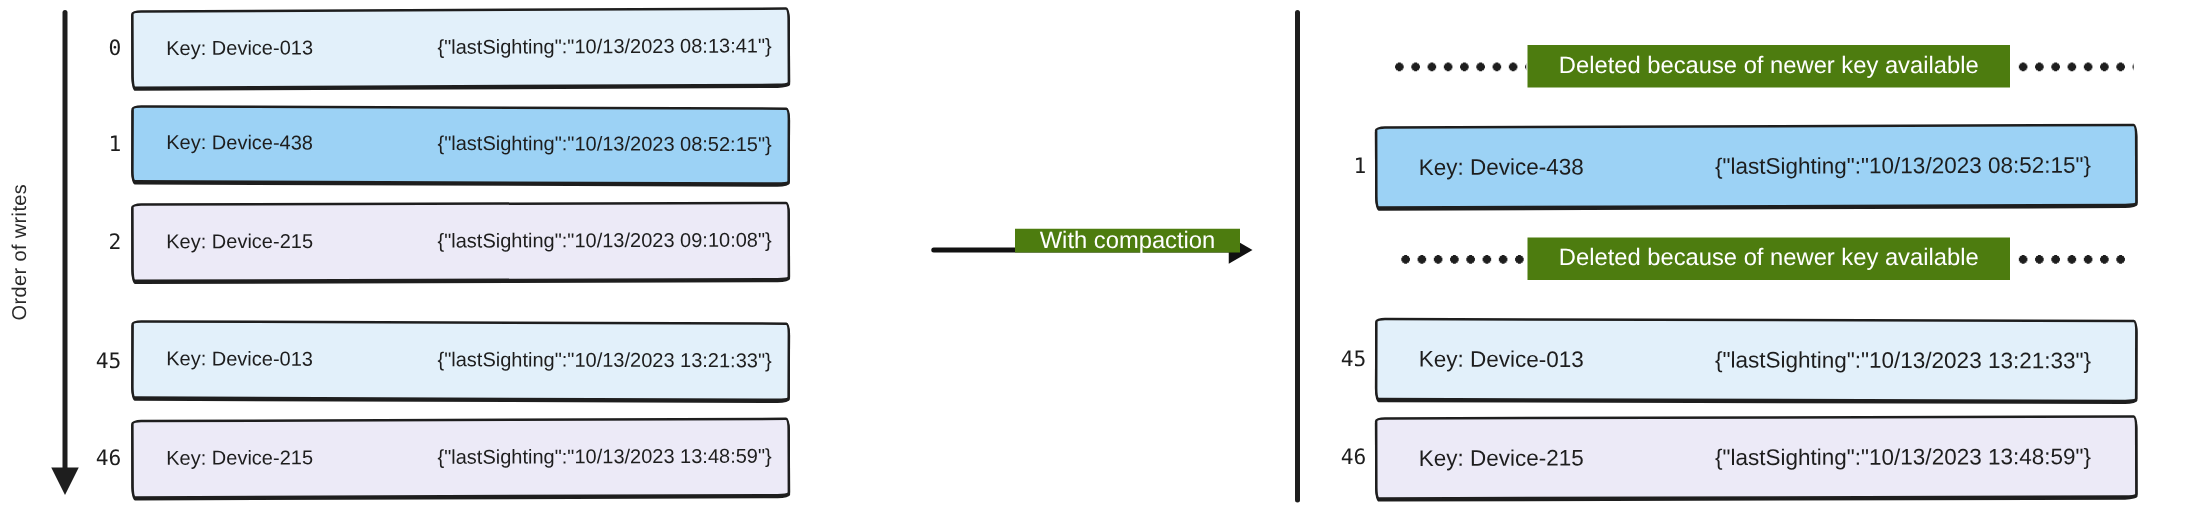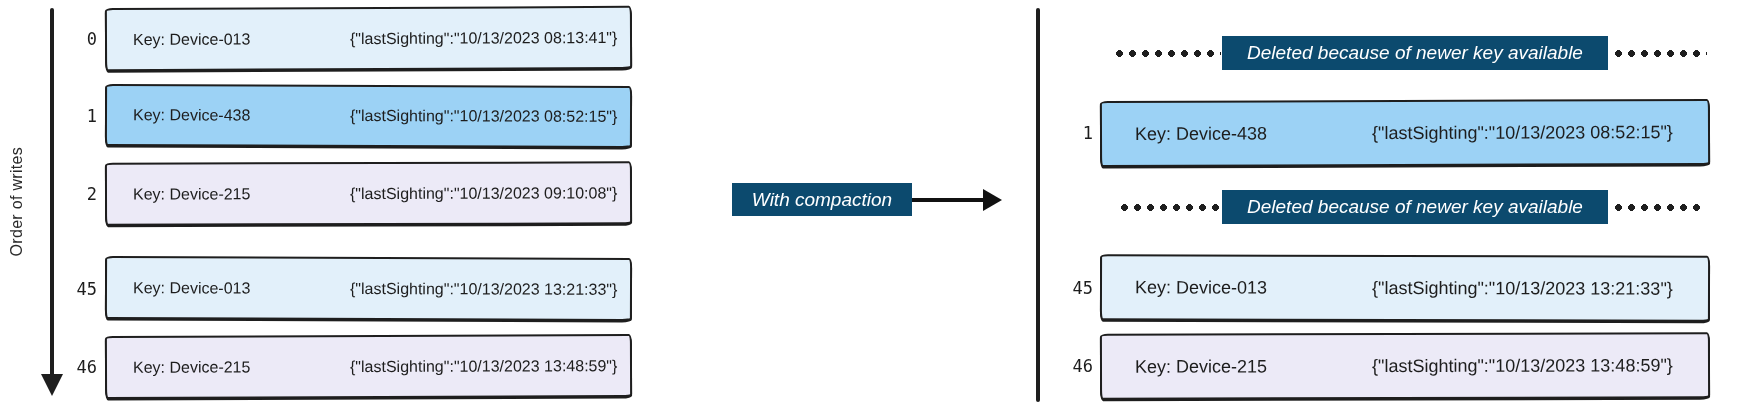--- a/index.html
+++ b/index.html
@@ -36,23 +36,23 @@
   .fill-lightblue{background:#e2f0fa;}
   .fill-blue{background:#9cd2f5;}
   .fill-lavender{background:#eceaf7;}
   
   .idx{
     position:absolute;display:flex;align-items:center;justify-content:flex-end;
     font-family:"DejaVu Sans Mono",monospace;font-size:17px;color:#1d1d1d;
   }
   
   .black-label{
-    position:absolute;background:#0c4a6e;color:#ffffff;
+    position:absolute;background:#4d7c0f;color:#ffffff;
     display:flex;align-items:center;justify-content:center;
-    font-size:19px;white-space:nowrap;font-style:italic;
+    font-size:19px;white-space:nowrap;
   }
   
   .hline{position:absolute;height:4px;background:#111111;border-radius:2px;}
   .harrow-head{
     position:absolute;width:0;height:0;
     border-top:11px solid transparent;border-bottom:11px solid transparent;
     border-left:19px solid #111111;
   }
   
   .dots{
@@ -95,21 +95,21 @@
   </div>
 
   <div class="idx" style="left:55px;top:335px;width:42px;height:63px;">46</div>
   <div class="row l fill-lavender" style="left:105px;top:335px;width:527px;height:63px;transform:rotate(-0.2deg);">
     <span class="key">Key: Device-215</span>
     <span class="val">{"lastSighting":"10/13/2023 13:48:59"}</span>
   </div>
 
   <div class="hline" style="left:745px;top:198px;width:243px;"></div>
   <div class="harrow-head" style="left:983px;top:189px;"></div>
-  <div class="black-label" style="left:732px;top:183px;width:180px;height:33px;">With compaction</div>
+  <div class="black-label" style="left:812px;top:183px;width:180px;height:19px;">With compaction</div>
 
   <div class="vline" style="left:1036px;top:8px;width:4px;height:394px;"></div>
 
   <div class="dots" style="left:1113px;top:50px;width:108px;"></div>
   <div class="black-label" style="left:1222px;top:36px;width:386px;height:34px;">Deleted because of newer key available</div>
   <div class="dots" style="left:1612px;top:50px;width:95px;"></div>
 
   <div class="idx" style="left:1040px;top:100px;width:53px;height:66px;">1</div>
   <div class="row r fill-blue" style="left:1100px;top:100px;width:610px;height:66px;transform:rotate(-0.2deg);">
     <span class="key">Key: Device-438</span>

